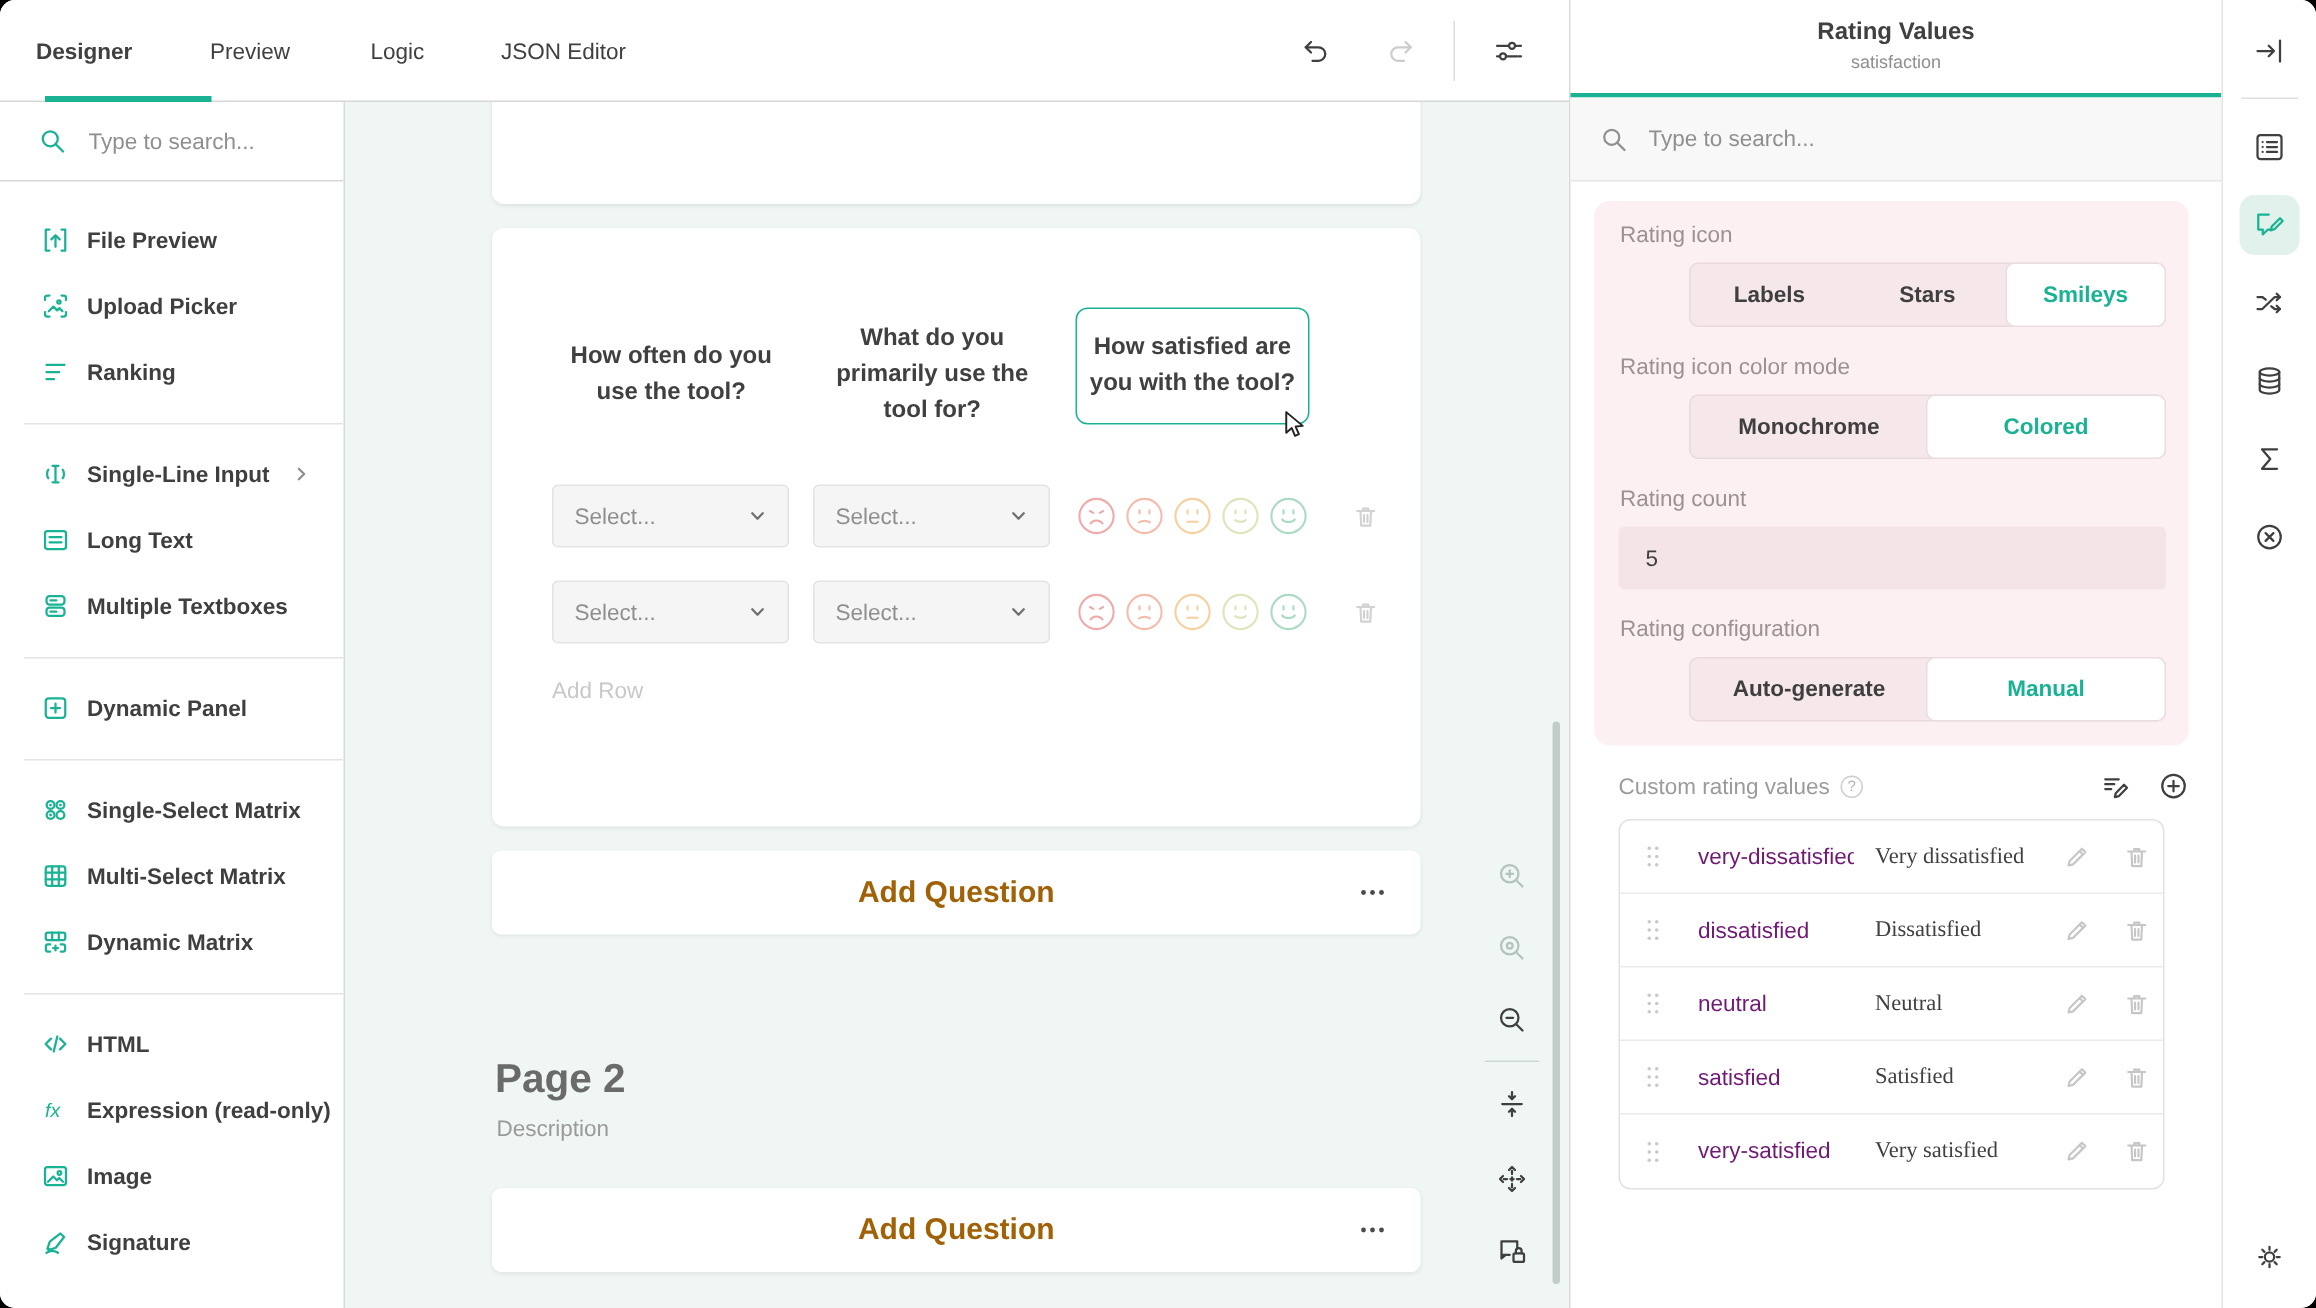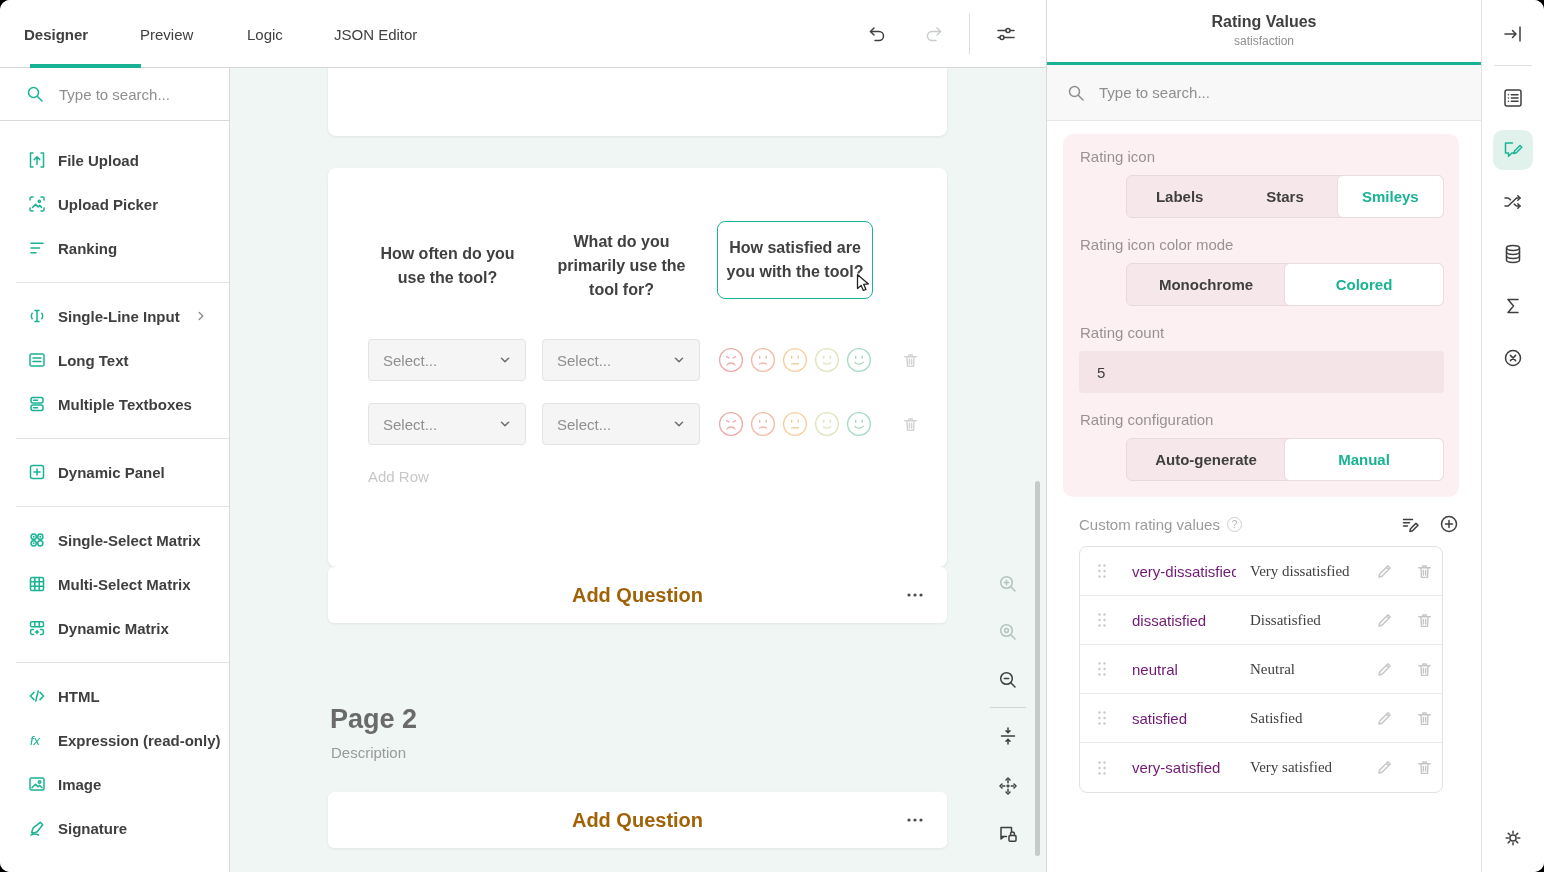--- a/index.html
+++ b/index.html
@@ -27,21 +27,21 @@
   .tb-item .tbi{color:#19b394;width:20px;height:20px;flex:0 0 20px;}
   .tb-item span{font-size:15px;color:#3f3f3f;font-weight:600;}
   .tb-item .chev{position:absolute;right:22px;color:#8f8f8f;}
   .tb-sep{height:24px;display:flex;align-items:center;}
   .tb-sep i{display:block;height:1px;background:#e4e4e4;margin-left:16px;width:214px;}
 
   
   .canvas{position:absolute;left:230px;top:68px;width:816px;height:804px;background:#eff6f3;overflow:hidden;}
   .card{position:absolute;left:98px;width:619px;background:#fff;border-radius:8px;box-shadow:0 1px 3px rgba(0,0,0,.08);}
   .card.frag{top:-12px;height:80px;}
-  .card.matrix{top:100px;height:399px;}
+  .card.matrix{top:84px;height:399px;}
   .mcol{position:absolute;display:flex;align-items:center;justify-content:center;text-align:center;font-size:16px;font-weight:600;color:#404040;line-height:1.5;}
   .mcol.c1{left:40px;top:53px;width:159px;height:90px;}
   .mcol.c2{left:214px;top:41px;width:159px;height:114px;}
   .mcol.c3{left:389px;top:53px;width:156px;height:78px;border:1.5px solid #19b394;border-radius:8px;background:#fff;}
   .select{position:absolute;width:158px;height:42px;background:#f5f5f5;border:1px solid #e3e3e3;border-radius:4px;display:flex;align-items:center;padding:0 14px;justify-content:space-between;cursor:pointer;}
   .select span{font-size:15px;color:#8f8f8f;}
   .select svg{color:#6f6f6f;}
   .smiley{position:absolute;width:26px;height:26px;cursor:pointer;}
   .rowtrash{position:absolute;width:19px;height:19px;color:#d2d2d2;cursor:pointer;}
   .addrow{position:absolute;left:40px;top:300px;font-size:15px;color:#c8c8c8;cursor:pointer;}
@@ -342,21 +342,21 @@
       <svg class="icon" width="18" height="18">
           <use href="#i-search"></use>
         </svg>
       <input placeholder="Type to search..." style="">
     </div>
     <div class="tb-list">
       <div class="tb-item">
           <svg class="icon tbi">
             <use href="#t-upload"></use>
           </svg>
-          <span>File Upload</span>
+          <span>File Preview</span>
         </div>
       <div class="tb-item">
           <svg class="icon tbi">
             <use href="#t-imgpick"></use>
           </svg>
           <span>Upload Picker</span>
         </div>
       <div class="tb-item">
           <svg class="icon tbi">
             <use href="#t-rank"></use>

